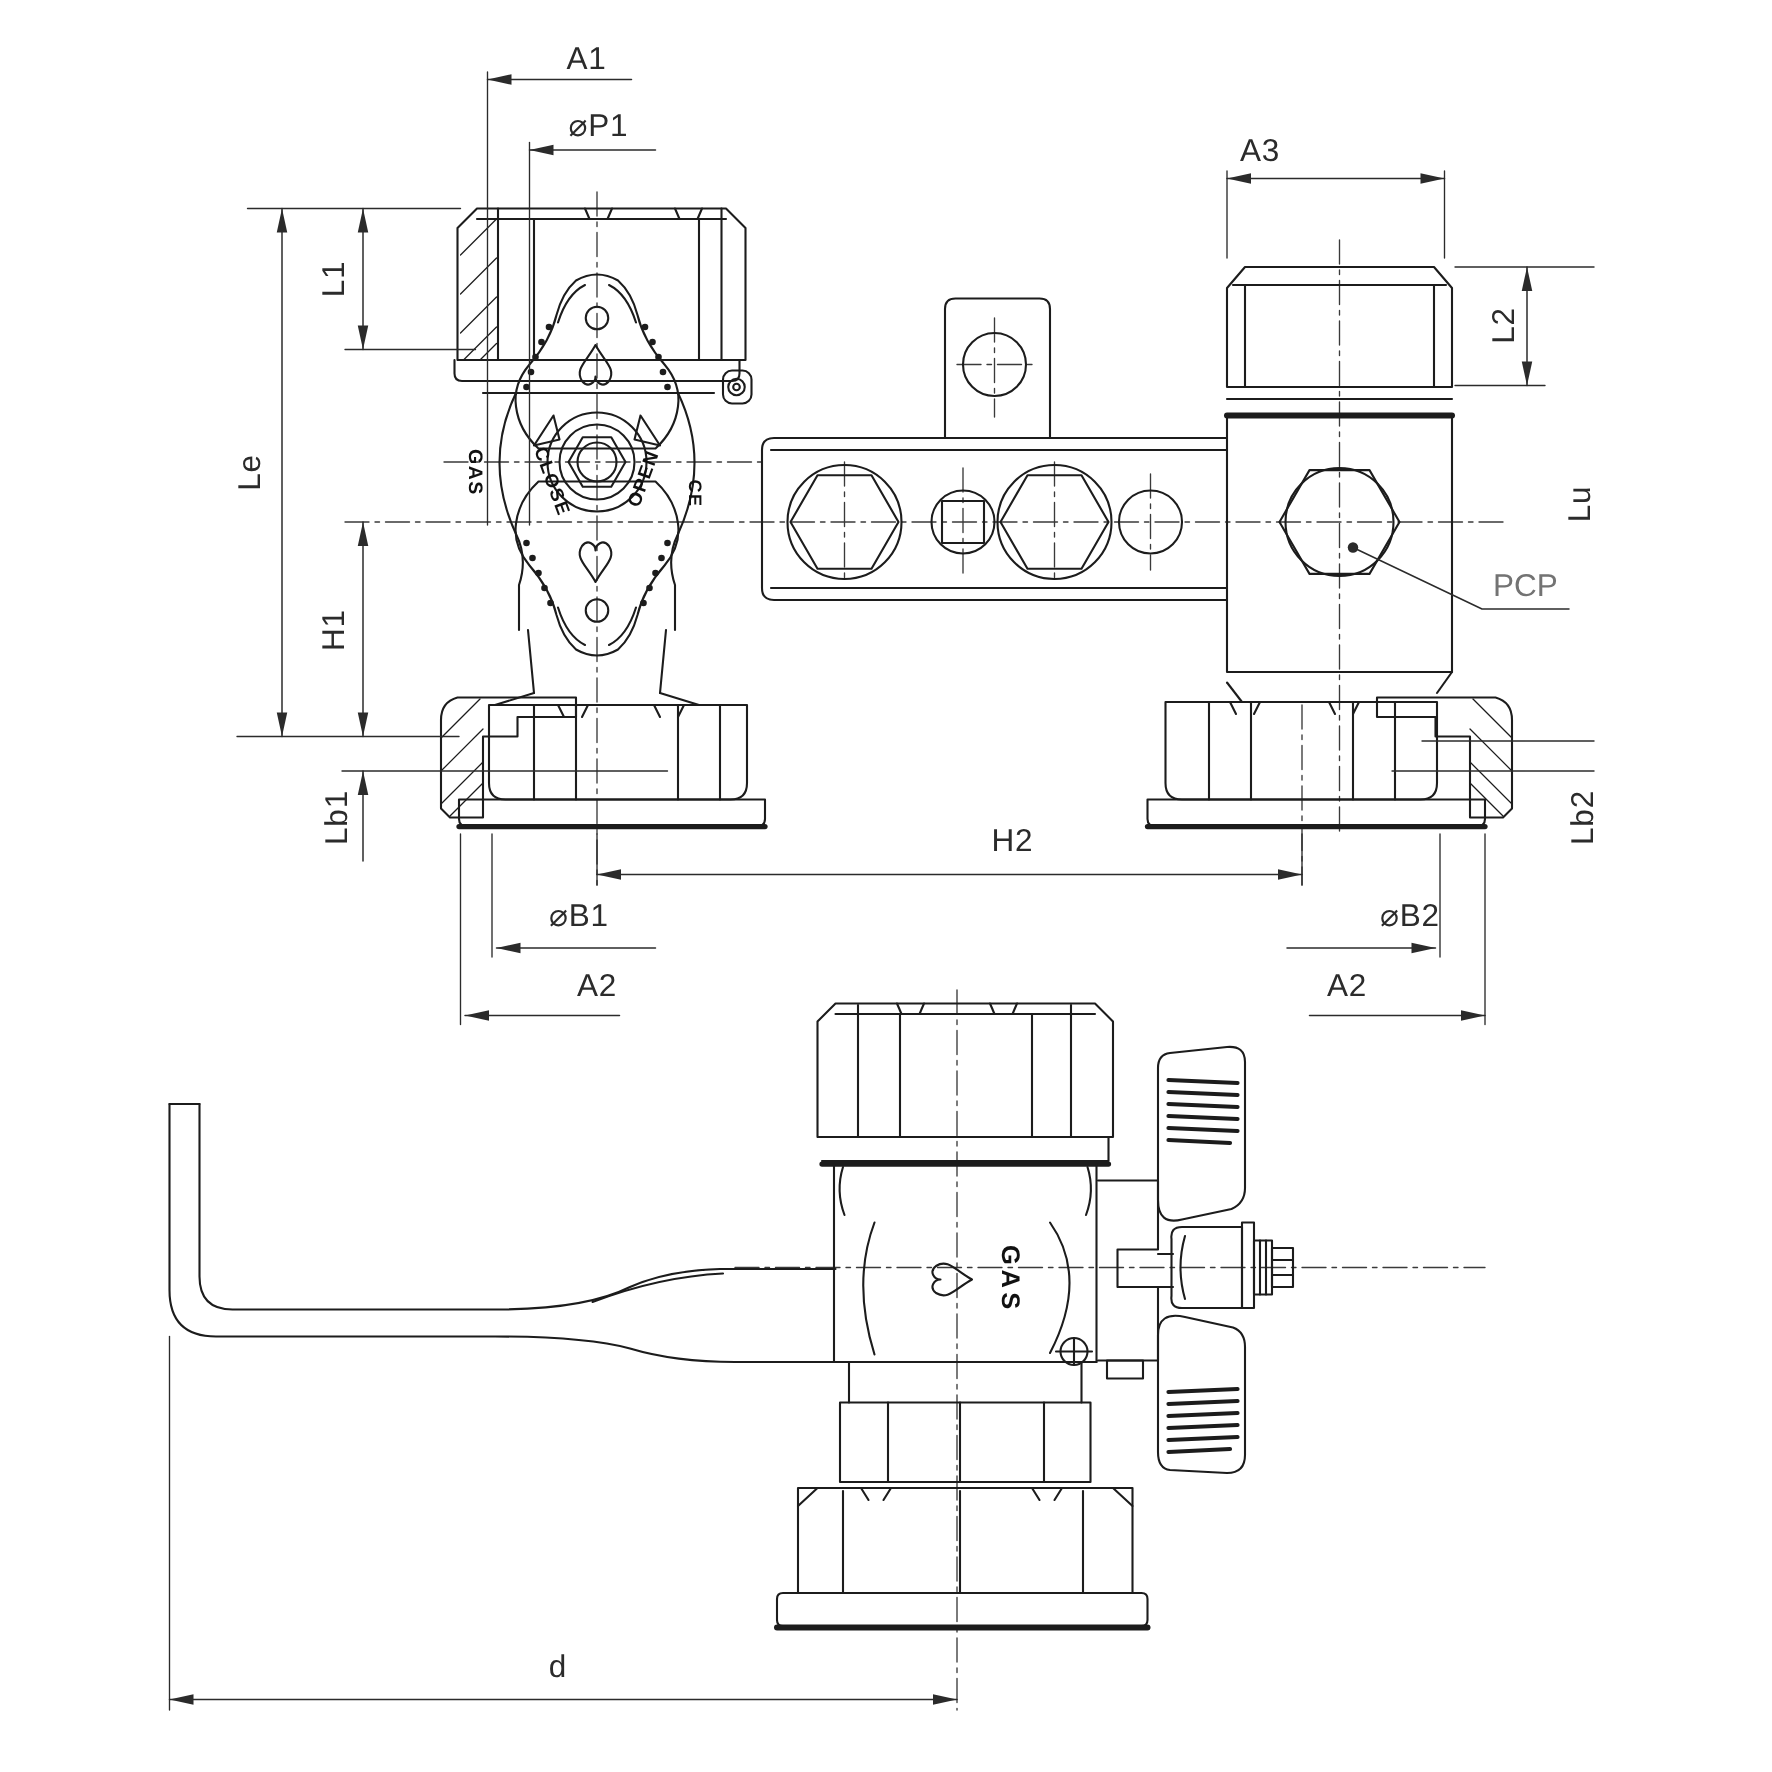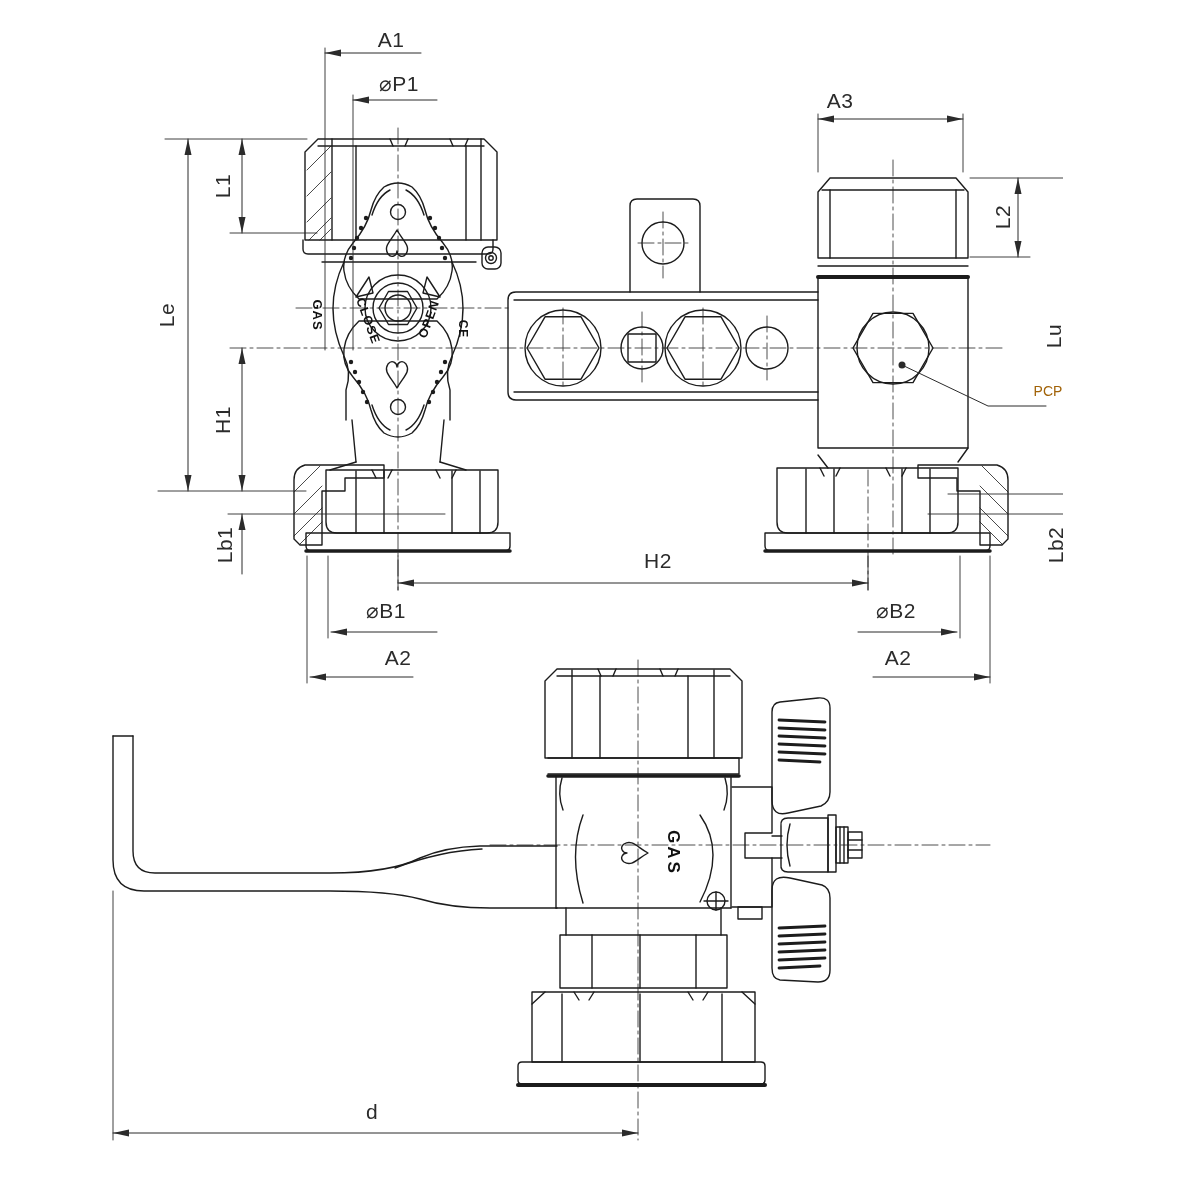--- a/index.html
+++ b/index.html
@@ -10,21 +10,21 @@
        white-space:nowrap;letter-spacing:0.5px;}
   .dim.rot{transform:translate(-50%,-50%) rotate(-90deg);}
   .mark{position:absolute;transform:translate(-50%,-50%);font-weight:bold;color:#111;
         white-space:nowrap;}
   .mark.r90{transform:translate(-50%,-50%) rotate(90deg);}
   .mark.close{font-size:12.5px;transform:translate(-50%,-50%) rotate(70deg);letter-spacing:1px;}
   .mark.open{font-size:12.5px;transform:translate(-50%,-50%) rotate(-70deg);letter-spacing:1px;}
   .mark.gasf{font-size:13px;letter-spacing:1px;}
   .mark.ce{font-size:12px;letter-spacing:1px;}
   .mark.gass{font-size:17px;letter-spacing:3px;}
-  .pcp{position:absolute;transform:translate(-50%,-50%);font-size:14px;color:#a16207;margin-left:31px;}
+  .pcp{position:absolute;transform:translate(-50%,-50%);font-size:21px;color:#737373;}
 </style>
 </head>
 <body>
 
 <div class="canvas">
 
 <svg width="1181" height="1181" viewBox="0 0 1181 1181" fill="none" stroke="#1c1c1c" stroke-width="1.4" stroke-linejoin="round" stroke-linecap="round">
 
   <g stroke="#3a3a3a" stroke-width="0.9" stroke-dasharray="16 4 3 4">
     <line x1="230" y1="348" x2="1005" y2="348"></line>
@@ -365,24 +365,24 @@
 <div class="dim" style="left:391px;top:40px">A1</div>
 <div class="dim" style="left:399px;top:84px">⌀P1</div>
 <div class="dim" style="left:840px;top:101px">A3</div>
 <div class="dim rot" style="left:1003px;top:217px">L2</div>
 <div class="dim rot" style="left:1054px;top:336px">Lu</div>
 <div class="dim rot" style="left:1056px;top:545px">Lb2</div>
 <div class="dim rot" style="left:167px;top:315px">Le</div>
 <div class="dim rot" style="left:223px;top:186px">L1</div>
 <div class="dim rot" style="left:223px;top:420px">H1</div>
 <div class="dim rot" style="left:225px;top:545px">Lb1</div>
-<div class="dim" style="left:658px;top:561px">H2</div>
+<div class="dim" style="left:675px;top:561px">H2</div>
 <div class="dim" style="left:386px;top:611px">⌀B1</div>
 <div class="dim" style="left:398px;top:658px">A2</div>
-<div class="dim" style="left:896px;top:611px">⌀B2</div>
+<div class="dim" style="left:940px;top:611px">⌀B2</div>
 <div class="dim" style="left:898px;top:658px">A2</div>
 <div class="dim" style="left:372px;top:1112px">d</div>
 <div class="pcp" style="left:1017px;top:391px">PCP</div>
 
 <div class="mark close" style="left:368px;top:321px">CLOSE</div>
 <div class="mark open" style="left:429px;top:319px">OPEN</div>
 <div class="mark r90 gasf" style="left:317px;top:315px">GAS</div>
 <div class="mark r90 ce" style="left:463px;top:329px">CE</div>
 <div class="mark r90 gass" style="left:673px;top:853px">GAS</div>
 

